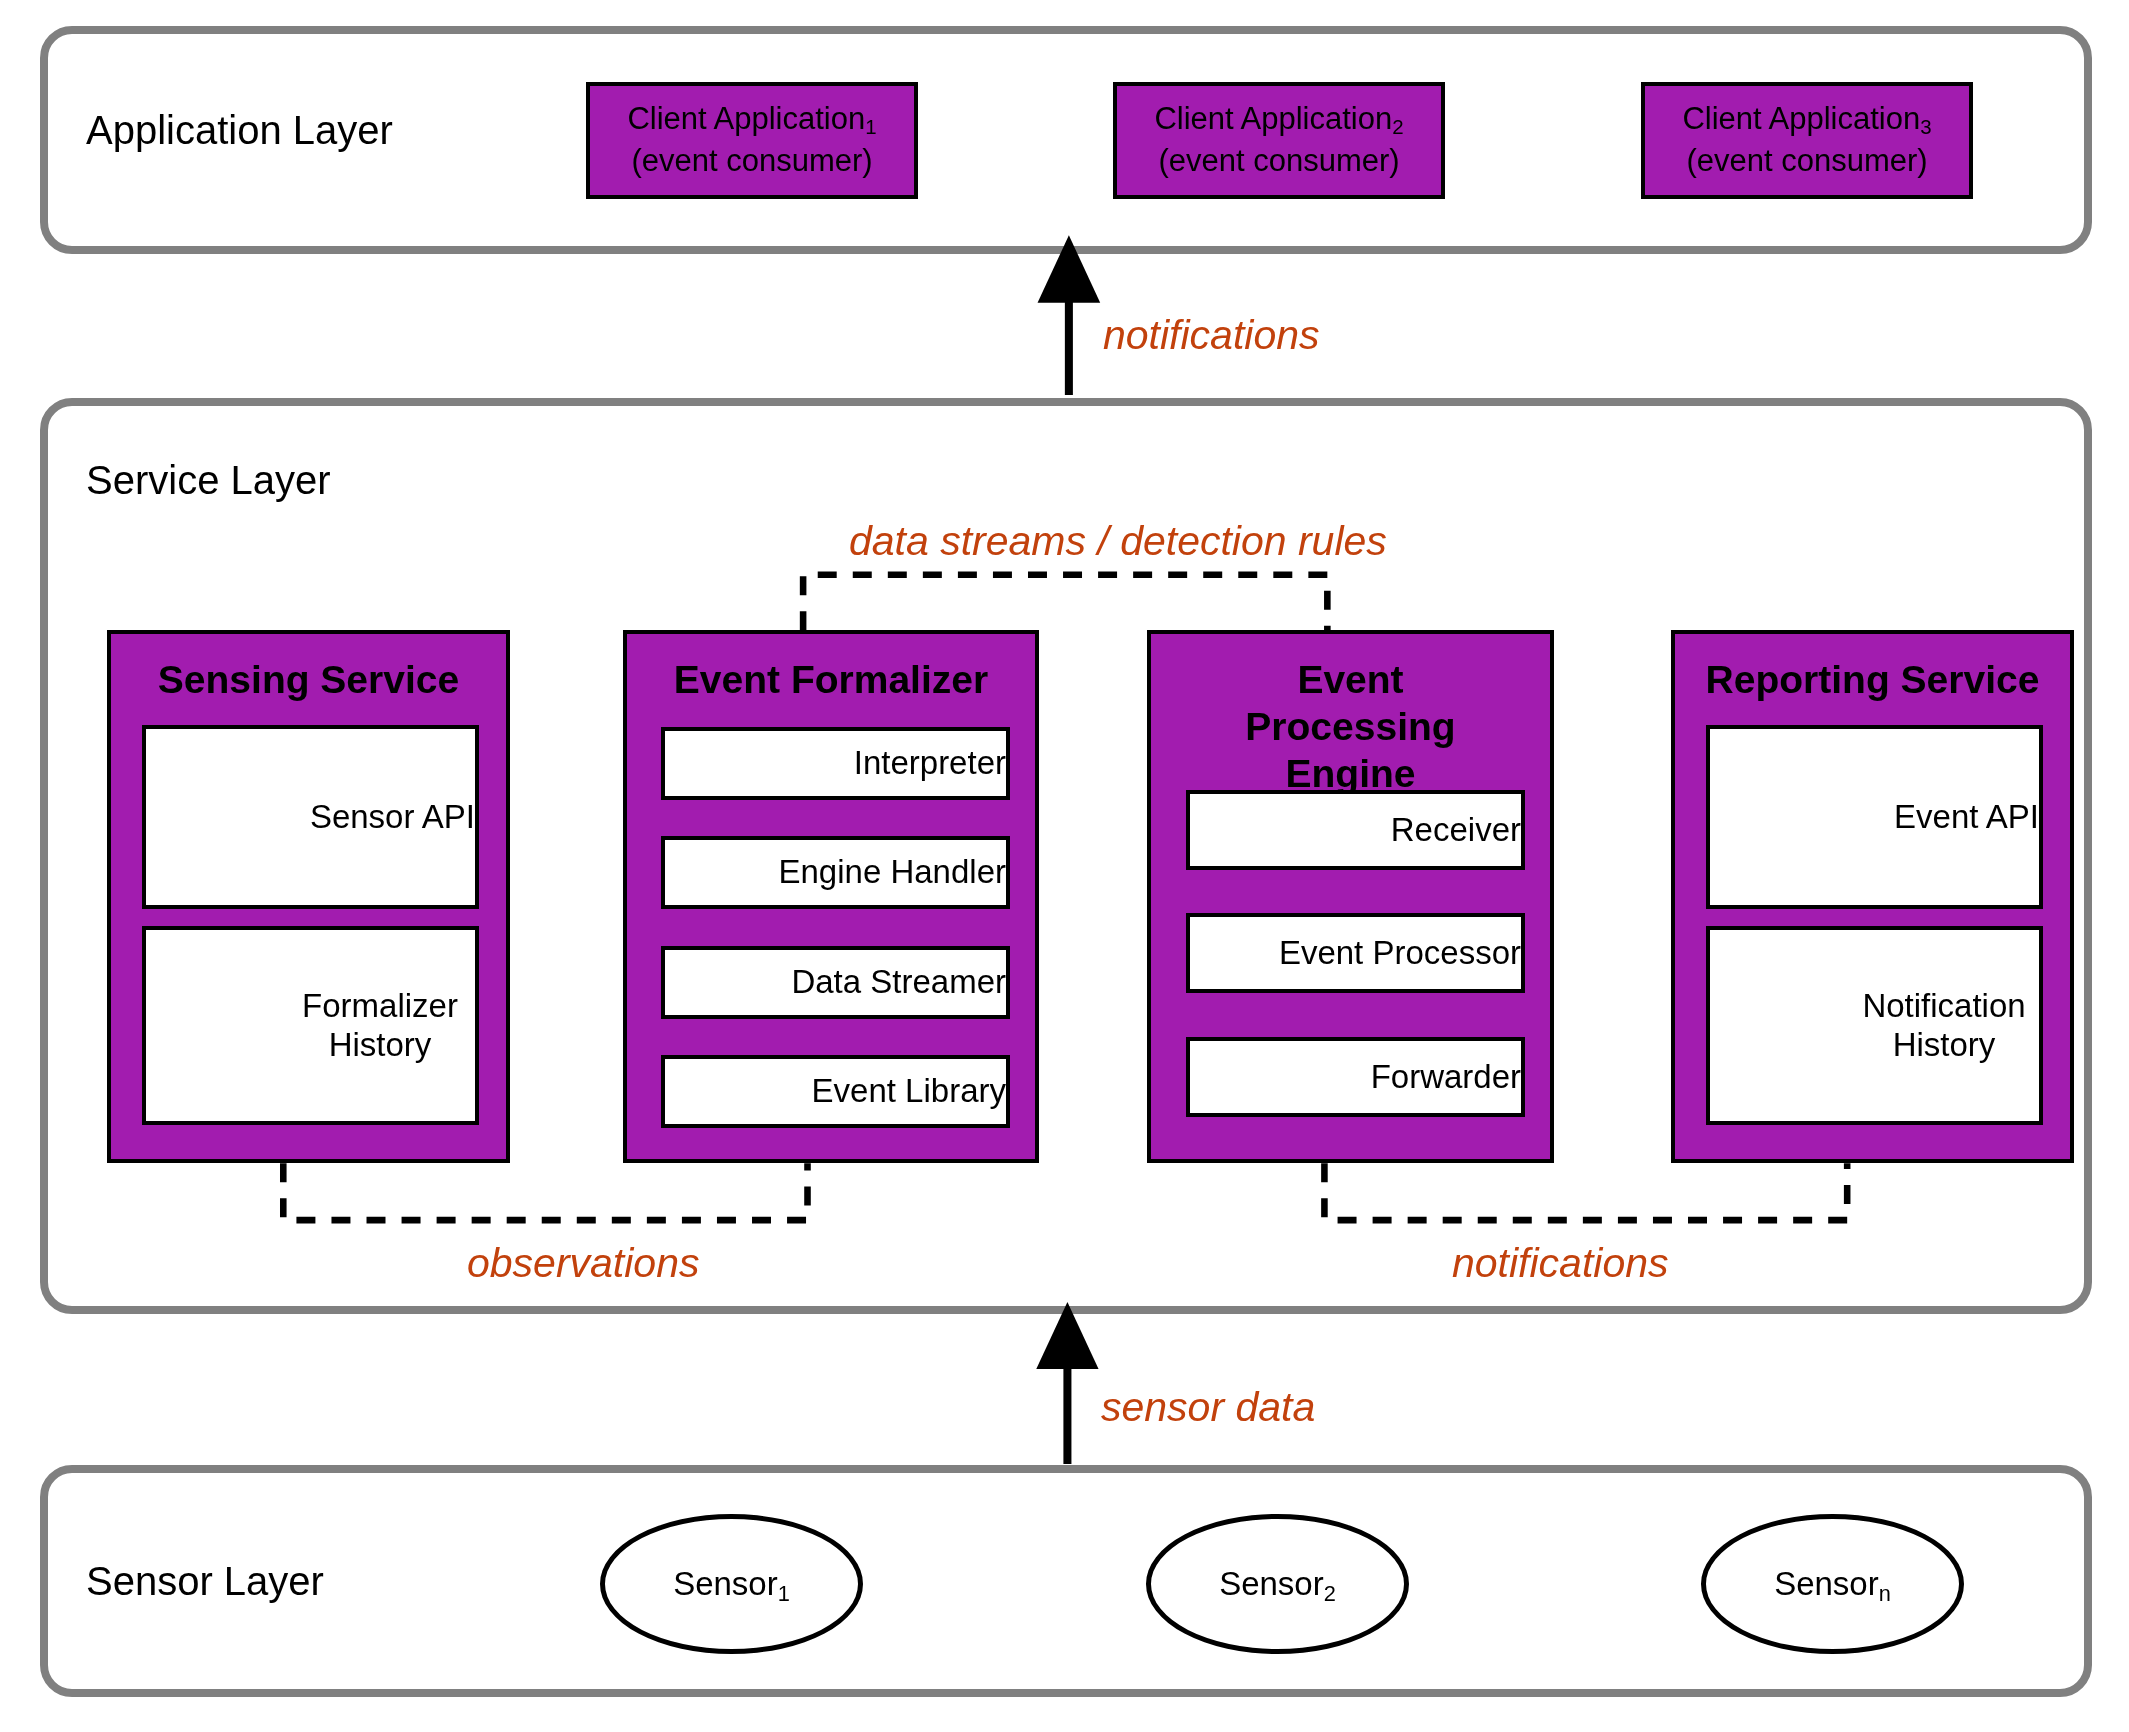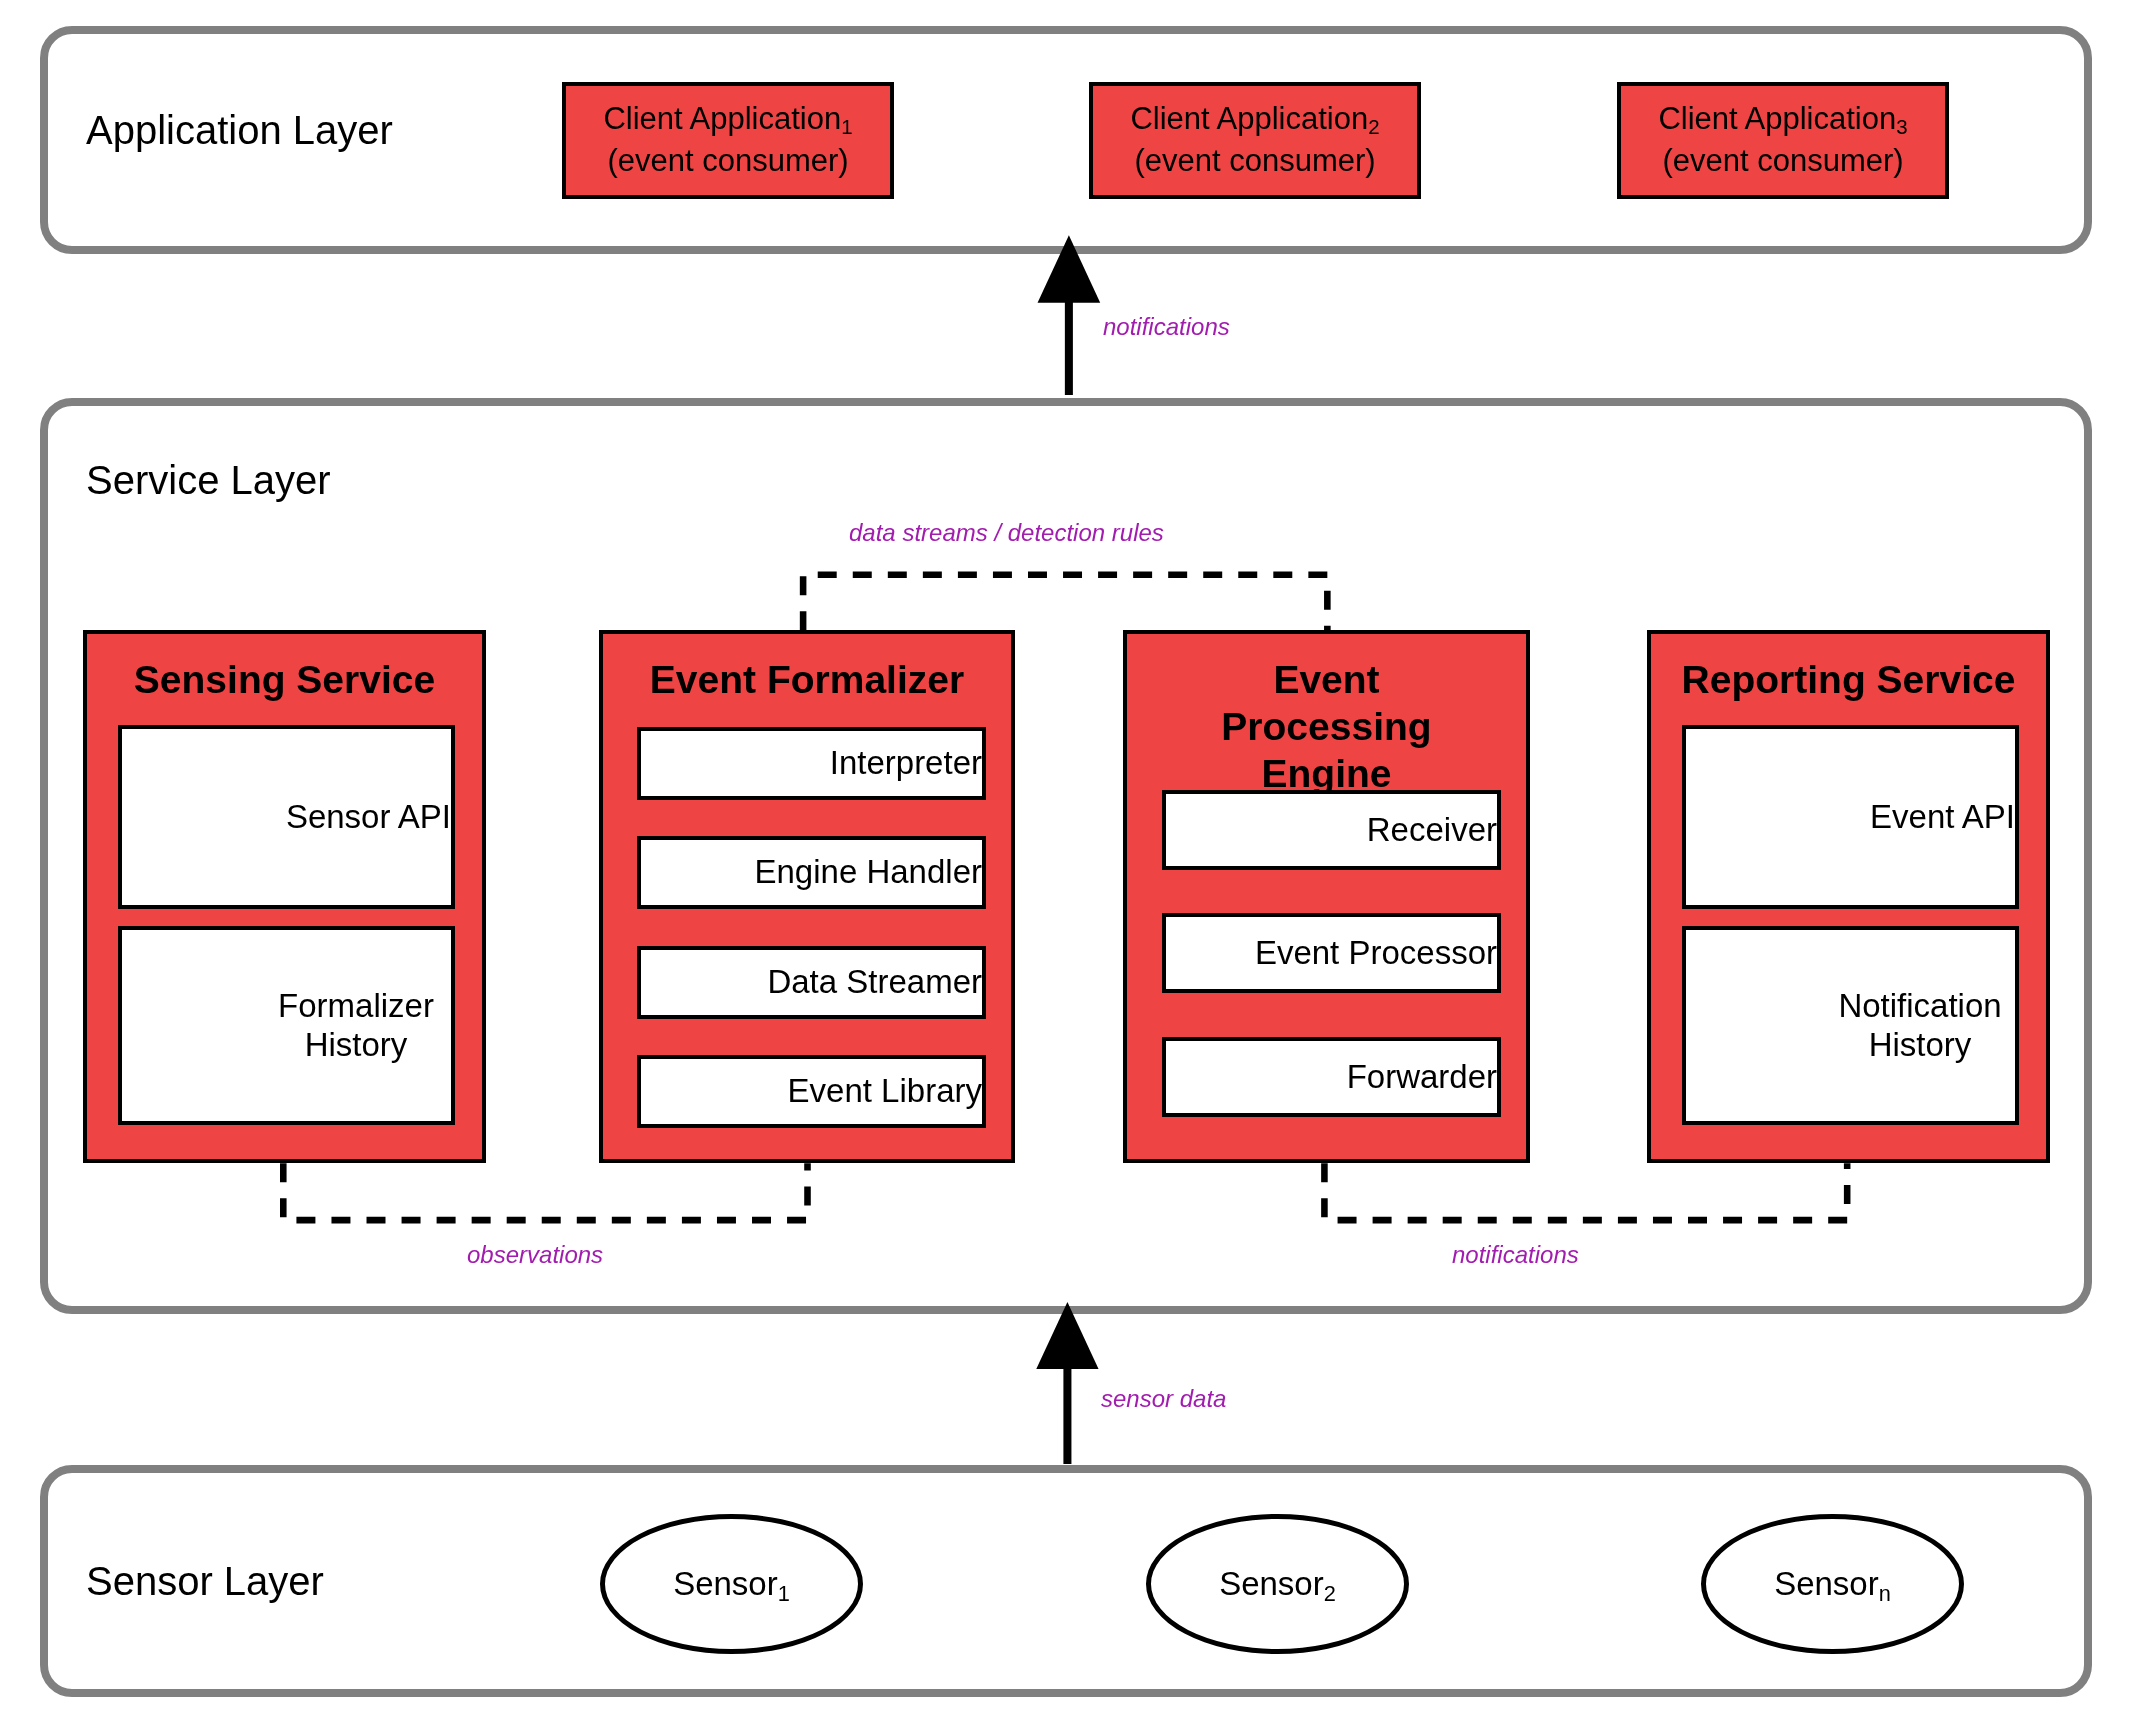--- a/index.html
+++ b/index.html
@@ -30,21 +30,22 @@
     color: #000000;
     white-space: nowrap;
     line-height: 1;
   }
 
   
   .box {
     position: absolute;
     box-sizing: border-box;
     border: 4.4px solid #000000;
-    background: #ef4444;
+    background: #a21caf;
+    margin-left: 24px;
   }
   .box-inner {
     position: absolute;
     box-sizing: border-box;
     border: 4.4px solid #000000;
     background: #ffffff;
     display: flex;
     align-items: center;
     justify-content: flex-end;
     text-align: center;
@@ -99,22 +100,22 @@
     font-size: 0.66em;
     vertical-align: baseline;
     position: relative;
     top: 0.28em;
   }
 
   
   .flow-label {
     position: absolute;
     font-style: italic;
-    font-size: 24px;
-    color: #a21caf;
+    font-size: 41px;
+    color: #c2410c;
     white-space: nowrap;
     line-height: 1;
   }
 
   
   #connectors {
     position: absolute;
     left: 0;
     top: 0;
     width: 2129px;

